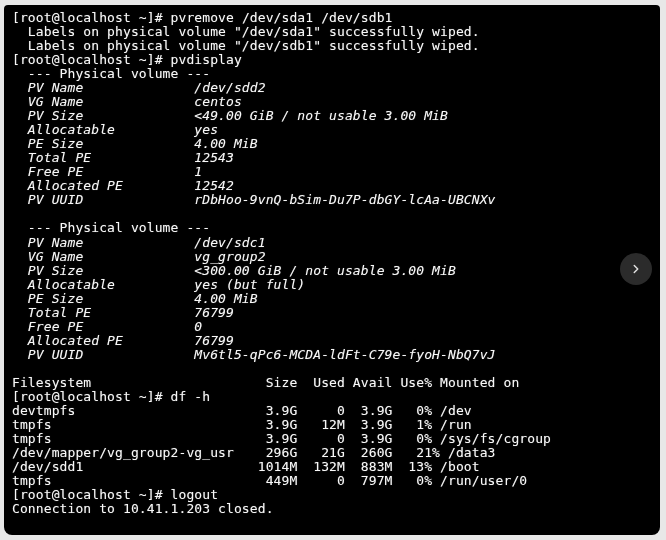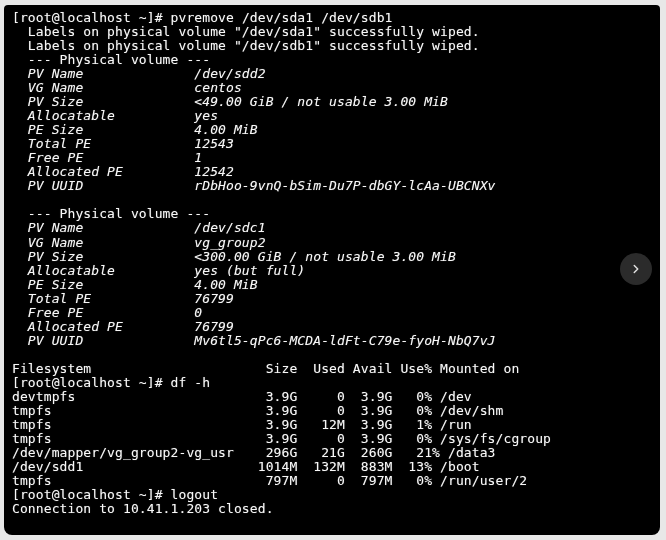--- a/index.html
+++ b/index.html
@@ -45,20 +45,21 @@
 </style>
 </head>
 <body>
 
 <div class="screen">
 
   <div class="line"><span>[root@localhost ~]# </span><span>pvremove /dev/sda1 /dev/sdb1</span></div>
   <div class="line">  Labels on physical volume "/dev/sda1" successfully wiped.</div>
   <div class="line">  Labels on physical volume "/dev/sdb1" successfully wiped.</div>
 
+  <div class="line"><span>[root@localhost ~]# </span><span>pvdisplay</span></div>
 
   <div class="line">  --- Physical volume ---</div>
   <div class="kv">  PV Name              /dev/sdd2
   VG Name              centos
   PV Size              &lt;49.00 GiB / not usable 3.00 MiB
   Allocatable          yes
   PE Size              4.00 MiB
   Total PE             12543
   Free PE              1
   Allocated PE         12542
@@ -74,26 +75,25 @@
   Total PE             76799
   Free PE              0
   Allocated PE         76799
   PV UUID              Mv6tl5-qPc6-MCDA-ldFt-C79e-fyoH-NbQ7vJ</div>
   <div class="line"> </div>
 
   <div class="line">Filesystem                      Size  Used Avail Use% Mounted on</div>
   <div class="line"><span>[root@localhost ~]# </span><span>df -h</span></div>
   <div>
       <div class="line">devtmpfs                        3.9G     0  3.9G   0% /dev</div>
-      <div class="line">tmpfs                           3.9G     0  3.9G   0% /dev/shm</div>
       <div class="line">tmpfs                           3.9G   12M  3.9G   1% /run</div>
       <div class="line">tmpfs                           3.9G     0  3.9G   0% /sys/fs/cgroup</div>
       <div class="line">/dev/mapper/vg_group2-vg_usr    296G   21G  260G   21% /data3</div>
       <div class="line">/dev/sdd1                      1014M  132M  883M  13% /boot</div>
-      <div class="line">tmpfs                           797M     0  797M   0% /run/user/2</div>
+      <div class="line">tmpfs                           449M     0  797M   0% /run/user/0</div>
     </div>
 
   <div class="line"><span>[root@localhost ~]# </span><span>logout</span></div>
   <div class="line">Connection to 10.41.1.203 closed.</div>
 
   <div class="nav-next">
     <span>
       <svg width="14" height="14" viewBox="0 0 24 24" fill="none" stroke="#e0e0e0" stroke-width="2.5" stroke-linecap="round" stroke-linejoin="round">
           <polyline points="9 18 15 12 9 6"></polyline>
         </svg>

